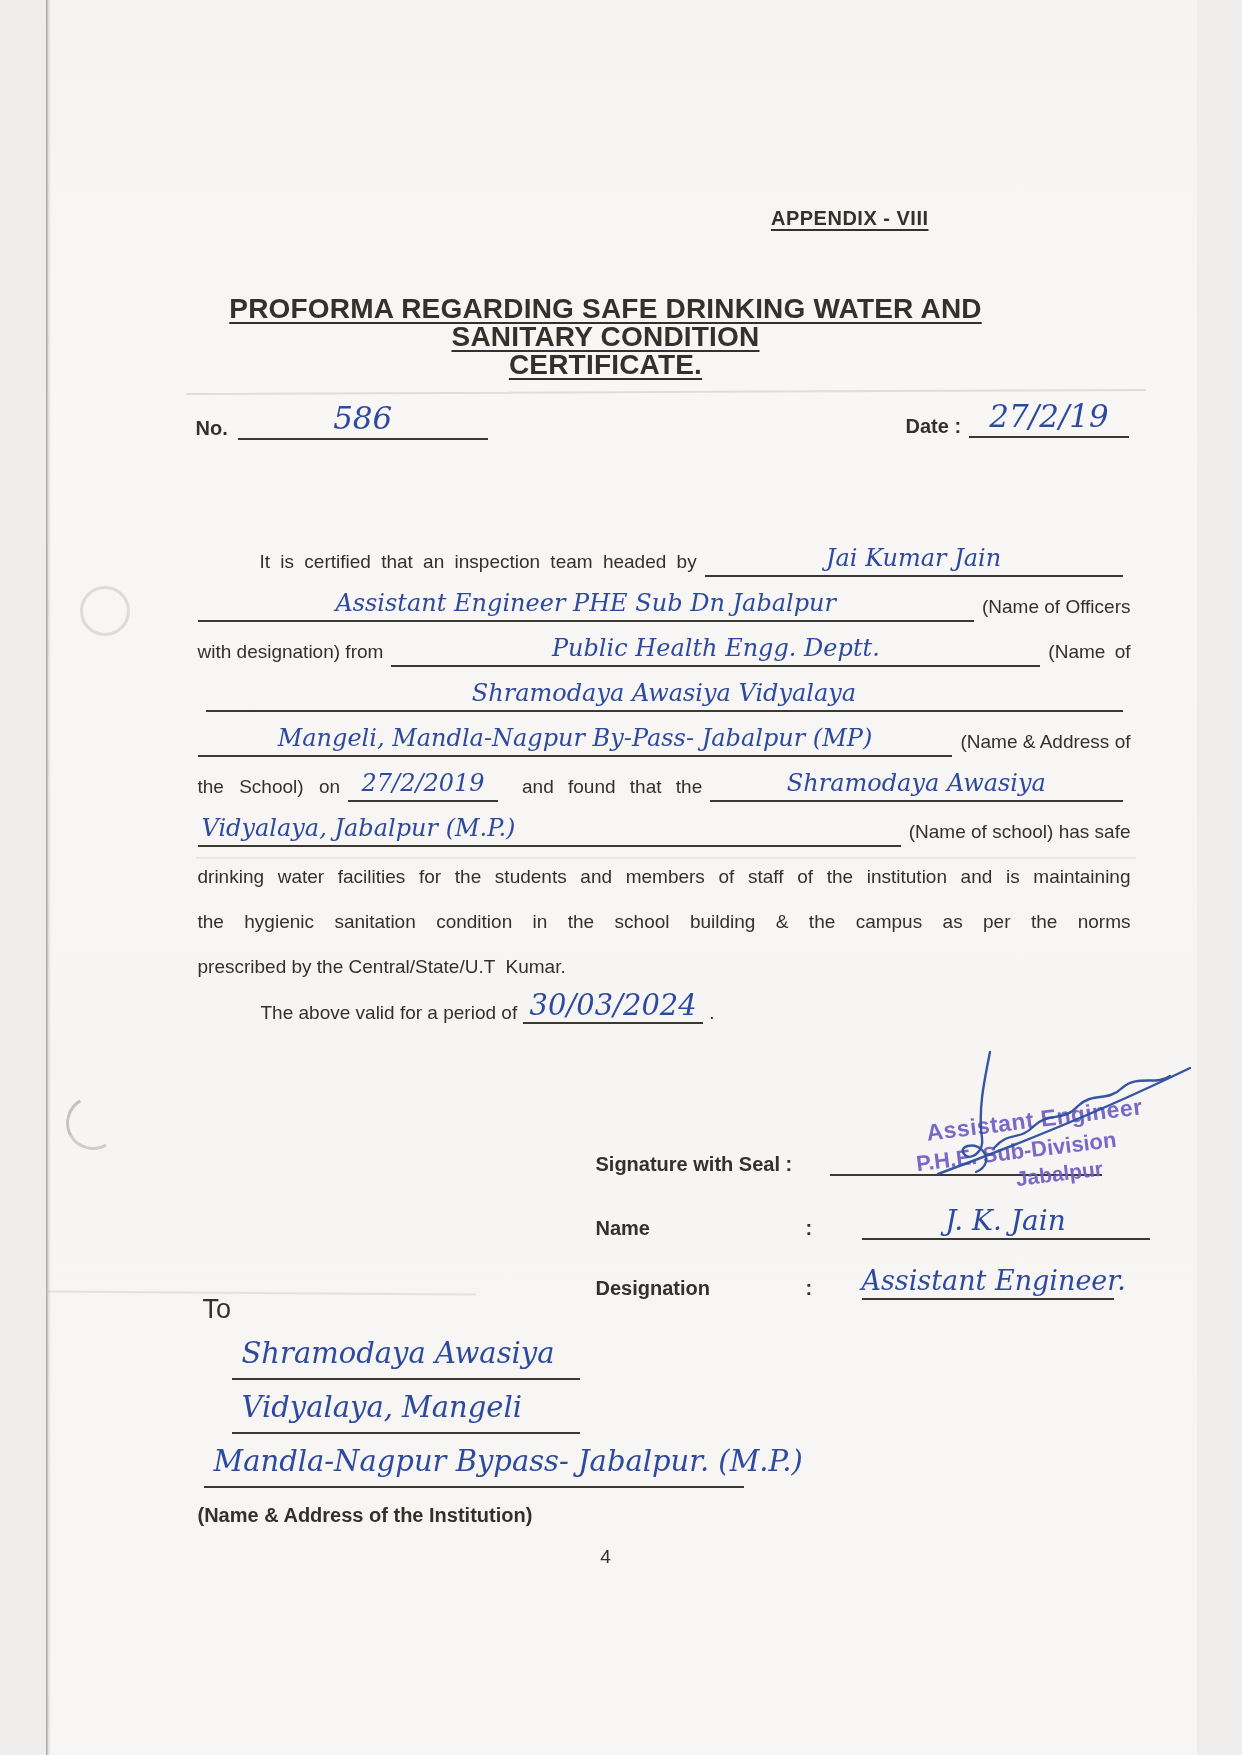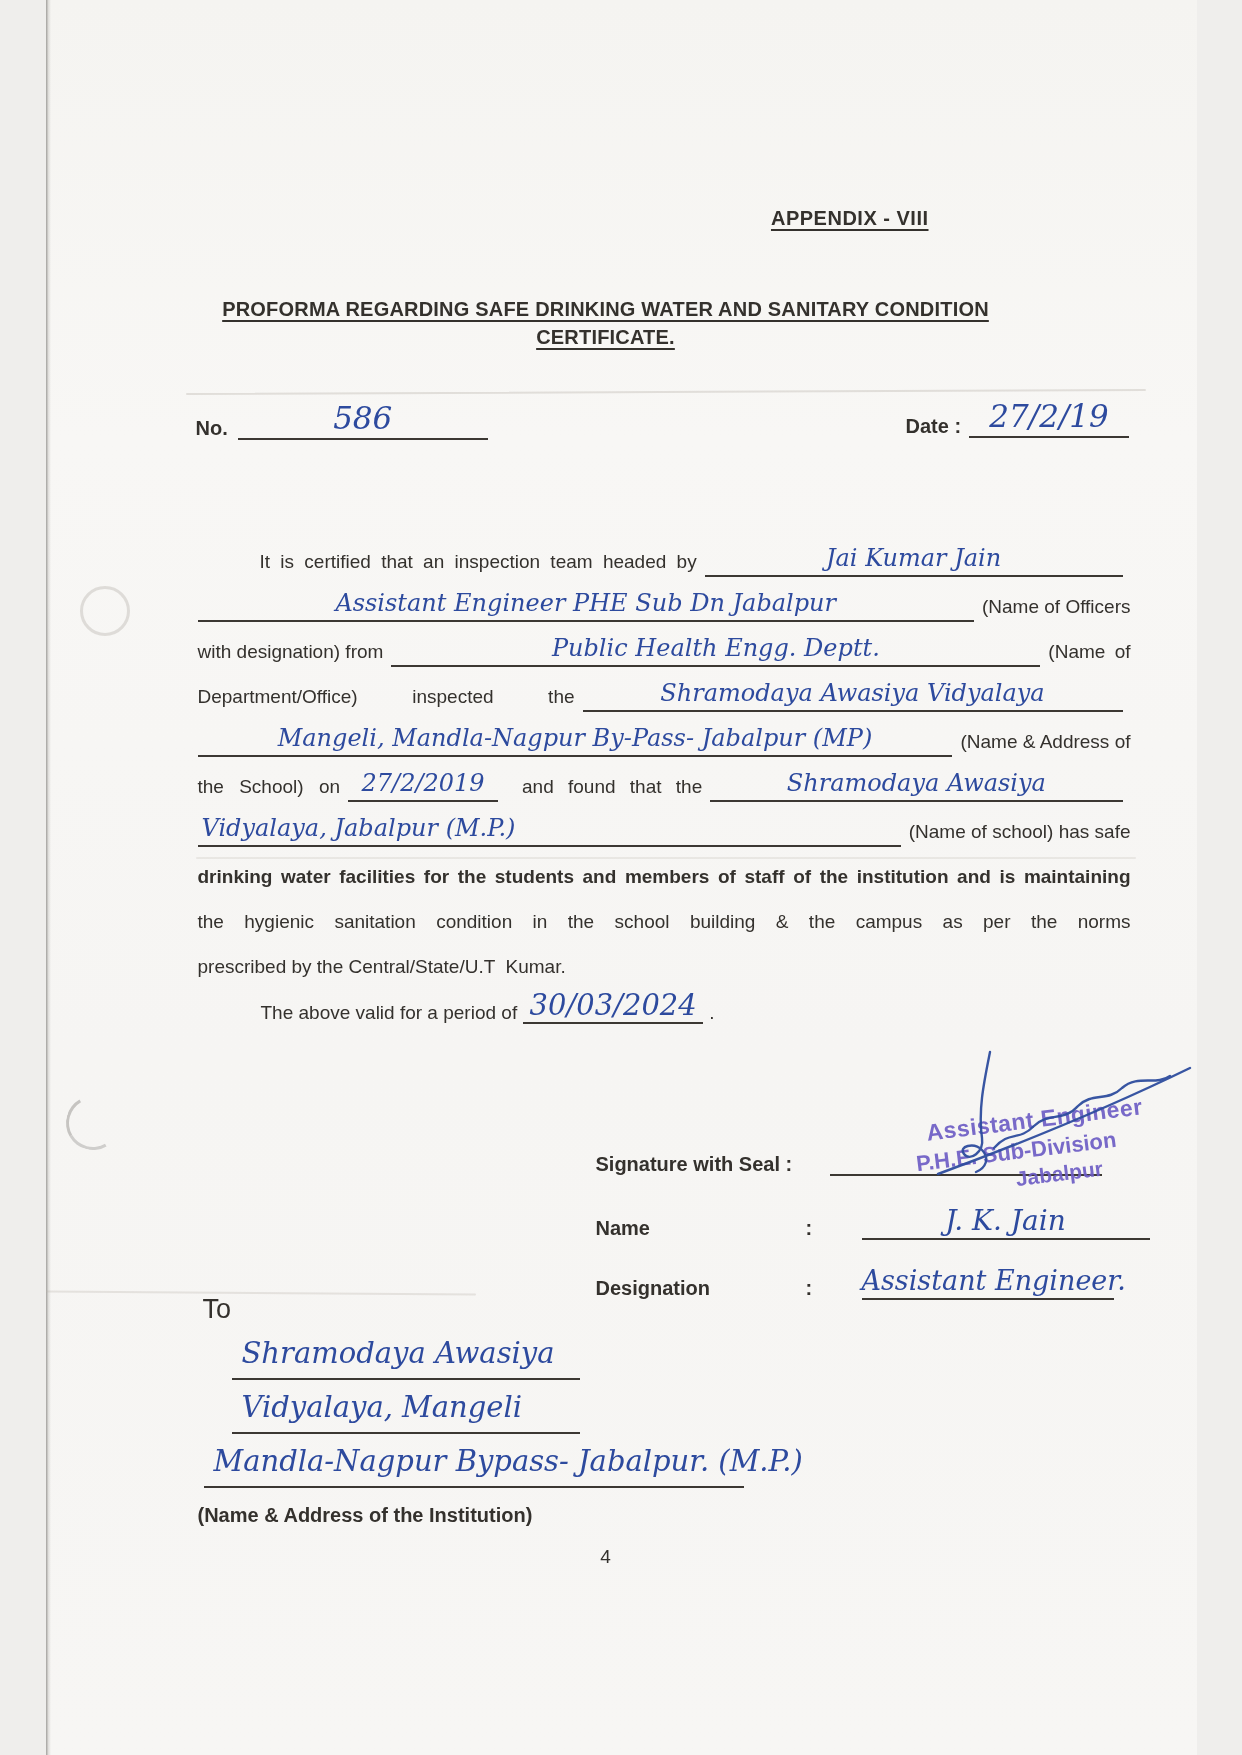--- a/index.html
+++ b/index.html
@@ -14,21 +14,21 @@
   .crease { position:absolute; height:2px; background:rgba(186,181,173,.38); border-radius:2px; }
   .punch-hole { position:absolute; border-radius:50%; }
   .hw { font-family:"DejaVu Serif", serif; font-style:italic; color:#2d4a9e; white-space:nowrap; }
   .blank { border-bottom:2px solid #3c3833; text-align:center; }
   .row { position:absolute; display:flex; align-items:flex-end; }
   .bold { font-weight:bold; }
   .u { text-decoration:underline; text-decoration-thickness:2px; text-underline-offset:4px; }
 
   .appendix { position:absolute; top:207px; right:268px; font-size:20px; font-weight:bold; letter-spacing:.5px; }
   .title-block { position:absolute; top:295px; left:150px; width:820px; text-align:center;
-    font-size:20px; font-weight:bold; line-height:28px; letter-spacing:.2px; }
+    font-size:28px; font-weight:bold; line-height:28px; letter-spacing:.2px; }
 
   .no-row { top:396px; left:150px; height:44px; font-size:20px; }
   .no-blank { width:250px; margin-left:10px; }
   .no-blank .hw { font-size:31px; position:relative; top:-2px; }
   .date-row { top:386px; left:860px; height:52px; font-size:20px; }
   .date-blank { width:160px; margin-left:8px; overflow:visible; }
   .date-blank .hw { font-size:31px; position:relative; top:-2px; }
 
   .bodyline { left:152px; width:933px; height:45px; font-size:19px; }
   .bodyline span { line-height:30px; }
@@ -111,21 +111,20 @@
     <span class="printed">(Name of Officers</span>
   </div>
 
   <div class="row bodyline" style="top:622px;">
     <span class="printed">with designation) from</span>
     <span class="blank"><span class="hw">Public Health Engg. Deptt.</span></span>
     <span class="printed" style="word-spacing:4px;">(Name of</span>
   </div>
 
   <div class="row bodyline" style="top:667px;">
-    <span class="printed" style="word-spacing:22px;">Department/Office)  inspected  the</span>
     <span class="blank"><span class="hw">Shramodaya Awasiya Vidyalaya</span></span>
   </div>
 
   <div class="row bodyline" style="top:712px;">
     <span class="blank" style="margin-left:0;"><span class="hw">Mangeli, Mandla-Nagpur By-Pass- Jabalpur (MP)</span></span>
     <span class="printed">(Name &amp; Address of</span>
   </div>
 
   <div class="row bodyline" style="top:757px;">
     <span class="printed" style="word-spacing:10px;">the School) on</span>
@@ -133,21 +132,21 @@
     <span class="printed" style="word-spacing:9px;margin-left:16px;">and found that the</span>
     <span class="blank"><span class="hw">Shramodaya Awasiya</span></span>
   </div>
 
   <div class="row bodyline" style="top:802px;">
     <span class="blank" style="margin-left:0; text-align:left; padding-left:4px;"><span class="hw">Vidyalaya, Jabalpur (M.P.)</span></span>
     <span class="printed">(Name of school) has safe</span>
   </div>
 
   <div class="row bodyline" style="top:847px;">
-    <span class="justified" style="width:100%;font-weight:bold;">drinking water facilities for the students and members of staff of the institution and is maintaining</span>
+    <span class="justified" style="width:100%;">drinking water facilities for the students and members of staff of the institution and is maintaining</span>
   </div>
 
   <div class="row bodyline" style="top:892px;">
     <span class="justified" style="width:100%;">the hygienic sanitation condition in the school building &amp; the campus as per the norms</span>
   </div>
 
   <div class="row bodyline" style="top:937px;">
     <span class="printed">prescribed by the Central/State/U.T  Kumar.</span>
   </div>
 

